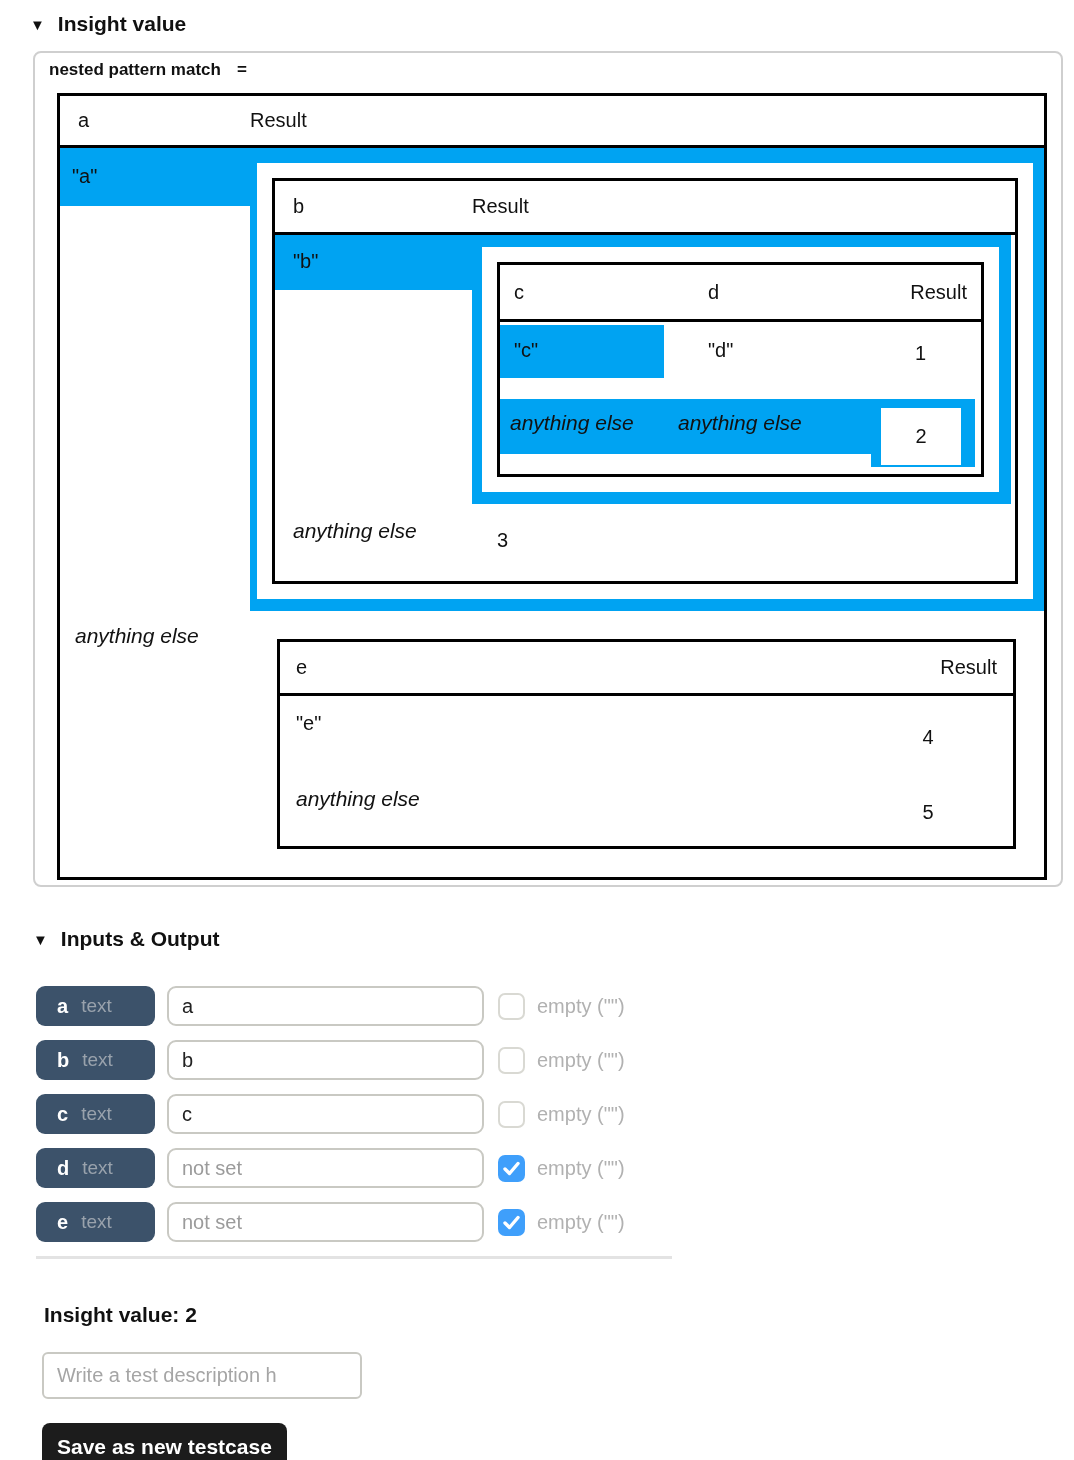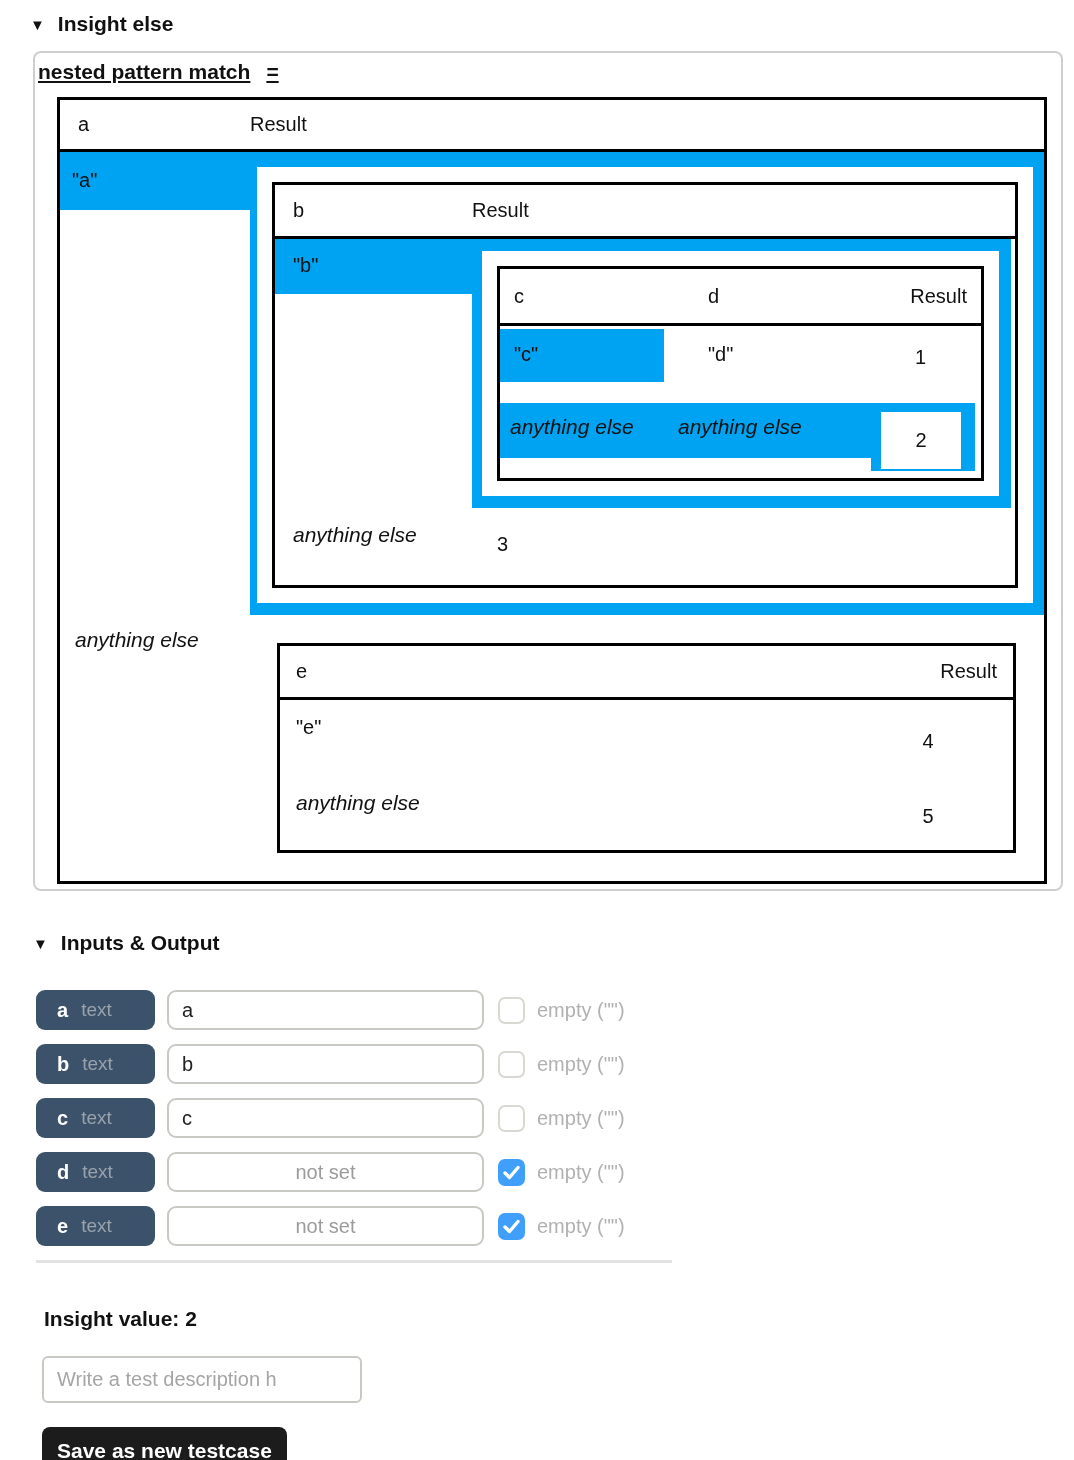--- a/index.html
+++ b/index.html
@@ -8,21 +8,21 @@
 
   
   .sec-head { display:flex; align-items:center; gap:13px; font-size:21px; font-weight:700; }
   .sec-head.first { margin:12px 0 0 30px; }
   .sec-head.second { margin:40px 0 0 33px; }
   .tri { font-size:15px; line-height:1; cursor:pointer; }
 
   
   .card { width:1030px; margin:15px 0 0 33px; border:2px solid #cfcfcf; border-radius:8px;
           padding:5px 0 3px 0; }
-  .card-title { font-size:21px; font-weight:700; margin:2px 0 0 3px;text-decoration:underline; }
+  .card-title { font-size:17px; font-weight:700; margin:2px 0 0 14px; }
   .card-title .eq { font-weight:700; margin-left:16px; }
 
   .tbl { border:3px solid #000; background:#fff; }
   .tbl-a { margin:13px 14px 2px 22px; }
 
   .thead { display:flex; align-items:center; border-bottom:3px solid #000; font-size:20px; }
   .thead-a { height:52px; } .thead-b { height:54px; } .thead-cd { height:57px; } .thead-e { height:54px; }
   .hl-chip { background:#00a3f2; font-size:20px; }
 
   .colpat-a { width:190px; flex:none; padding-left:18px; }
@@ -79,21 +79,21 @@
   
   .io-rows { margin:35px 0 0 36px; }
   .io-row { display:flex; align-items:center; height:40px; margin-bottom:14px; }
   .pill { width:119px; height:40px; border-radius:9px; background:#3c526a; display:flex;
           align-items:center; padding-left:21px; flex:none; }
   .pill .ltr { color:#fff; font-weight:700; font-size:20px; }
   .pill .typ { color:#99a2ac; font-size:19px; margin-left:13px; }
   .field { margin-left:12px; width:317px; height:40px; border:2.5px solid #c9c9c3; border-radius:9px;
            font-size:20px; padding:0 13px; color:#222; outline:none; font-family:"Liberation Sans",sans-serif; }
   .field::placeholder { color:#9b9b9b; opacity:1; }
-  .field.notset { text-align:center; }
+  .field.notset { text-align:left; }
   .cbox { margin-left:14px; width:27px; height:27px; border-radius:7px; border:2.5px solid #d9d9d3;
           background:#fff; flex:none; display:flex; align-items:center; justify-content:center; cursor:pointer; }
   .cbox.checked { border:none; background:#3f9ffb; }
   .elabel { margin-left:12px; font-size:20px; color:#b1b1b1; }
 
   .divider { margin:11px 0 0 36px; width:636px; height:3px; background:#e3e3e3; }
 
   .out-line { margin:44px 0 0 44px; font-size:21px; font-weight:700; }
   .out-line .val { margin-left:6px; }
   .desc { display:block; margin:25px 0 0 42px; width:320px; height:47px; border:2.5px solid #c9c9c3;
@@ -105,21 +105,21 @@
               font-family:"Liberation Sans",sans-serif; cursor:pointer; }
 </style>
 </head>
 <body>
 
 
 
 
 <div class="sec-head first">
   <span class="tri">▼</span>
-  <span>Insight else</span>
+  <span>Insight value</span>
 </div>
 
 <div class="card">
   <div class="card-title">
     <span>nested pattern match</span><span class="eq">=</span>
   </div>
 
   <div class="tbl tbl-a">
     <div class="thead thead-a">
       <span class="colpat-a">a</span>

